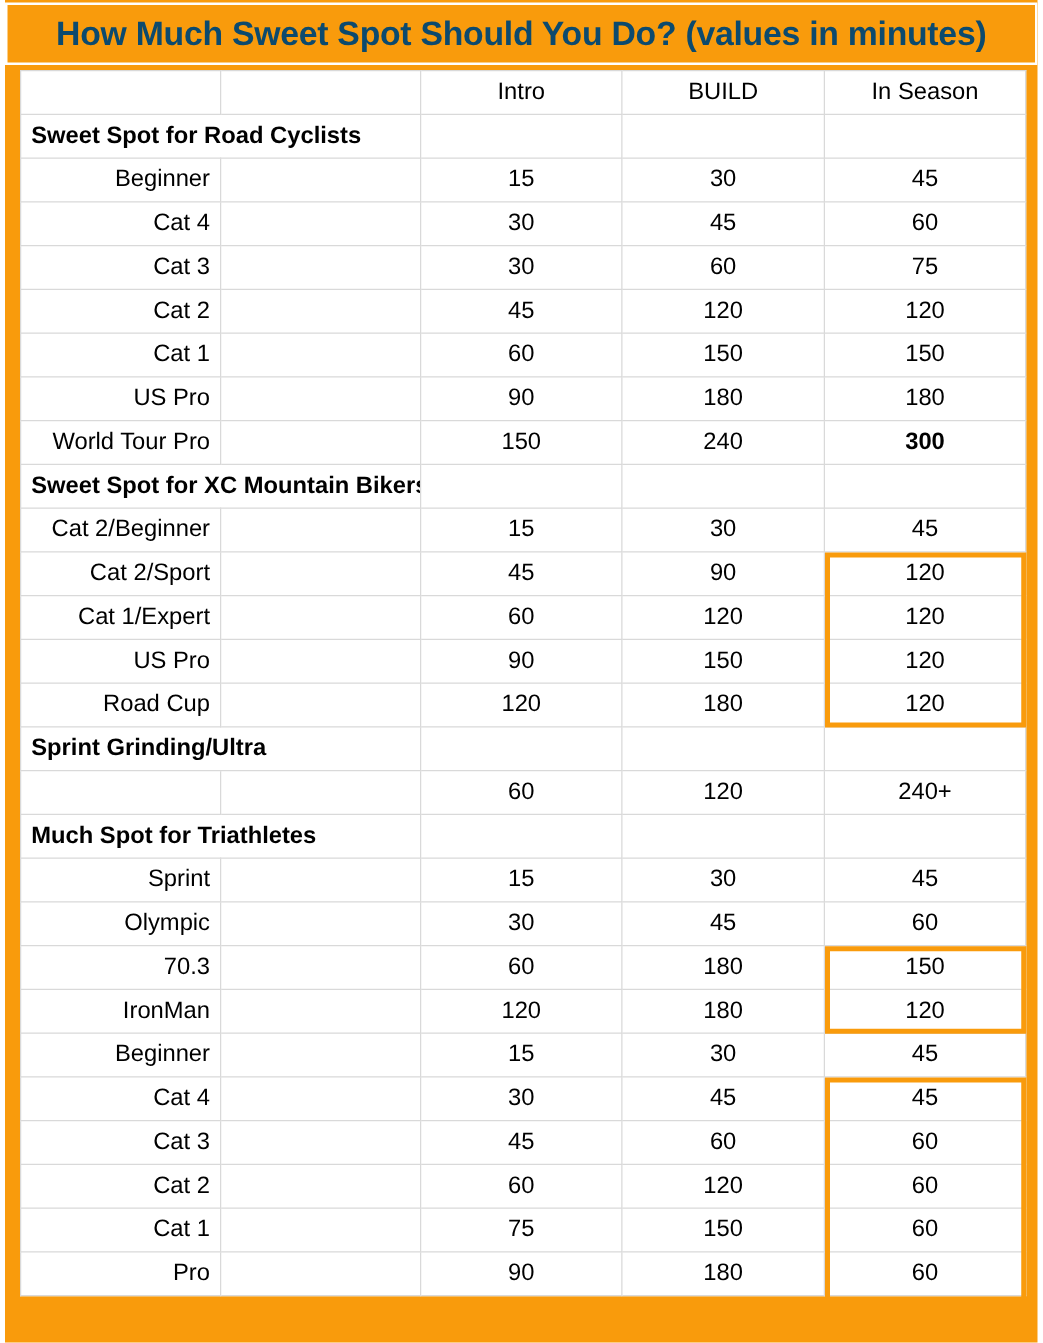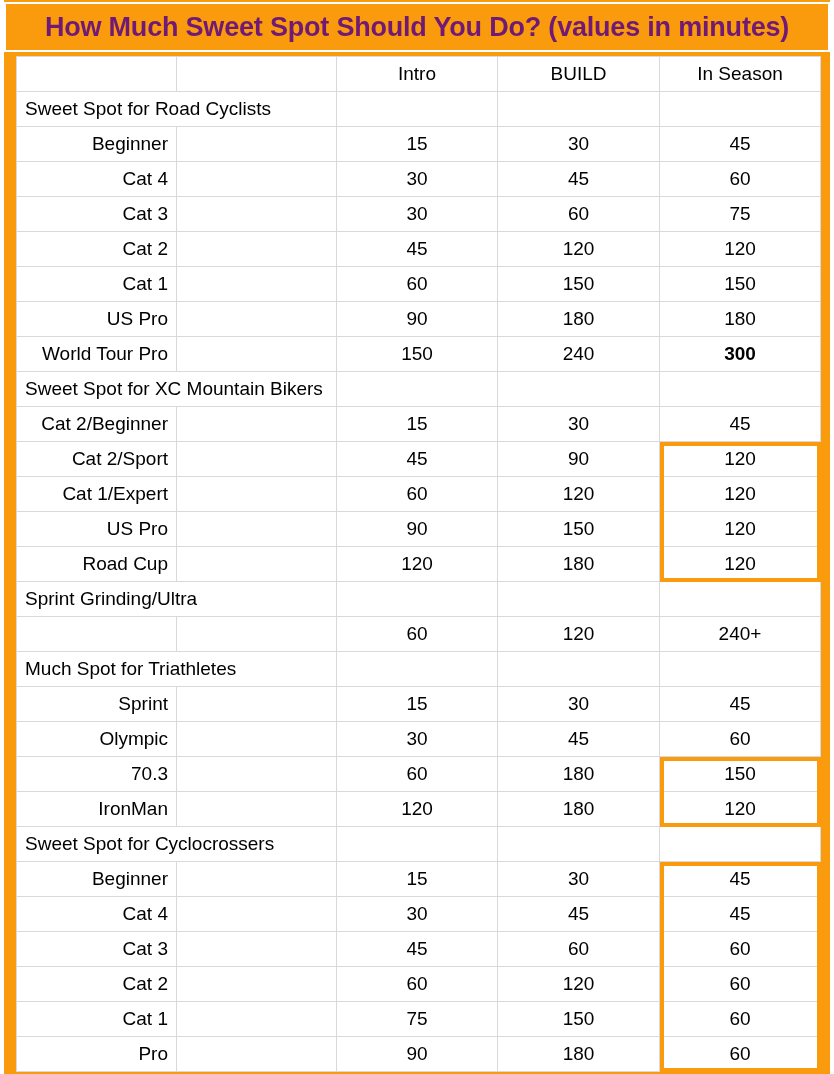--- a/index.html
+++ b/index.html
@@ -33,21 +33,21 @@
     width: 826px;
     height: 50px;
     background: #f99b0c;
     border: 2px solid #ffffff;
     box-sizing: border-box;
     display: flex;
     align-items: center;
     justify-content: center;
   }
   #title-text {
-    color: #701a75;
+    color: #0c4a6e;
     font-size: 27px;
     font-weight: bold;
     letter-spacing: -0.2px;
     white-space: nowrap;
   }
 
   
   #sheet {
     position: absolute;
     left: 16px;
@@ -86,21 +86,21 @@
   td.blank { }
   td.num {
     text-align: center;
   }
   td.head {
     text-align: center;
     font-size: 20px;
   }
   td.section {
     color: #f99b0c;
-    font-weight: normal;
+    font-weight: bold;
     font-size: 19px;
     text-align: left;
     padding-left: 6px;
   }
   td.filled {
     background: #f99b0c;
     color: #ffffff;
     font-weight: bold;
     text-align: center;
   }
@@ -276,26 +276,20 @@
           <td class="num">150</td>
         </tr>
         <tr>
           <td class="label">IronMan</td>
           <td class="blank">&nbsp;</td>
           <td class="num">120</td>
           <td class="num">180</td>
           <td class="num">120</td>
         </tr>
         <tr>
-          <td class="section" colspan="2">Sweet Spot for Cyclocrossers</td>
-          <td class="num">&nbsp;</td>
-          <td class="num">&nbsp;</td>
-          <td class="num">&nbsp;</td>
-        </tr>
-        <tr>
           <td class="label">Beginner</td>
           <td class="blank">&nbsp;</td>
           <td class="num">15</td>
           <td class="num">30</td>
           <td class="num">45</td>
         </tr>
         <tr>
           <td class="label">Cat 4</td>
           <td class="blank">&nbsp;</td>
           <td class="num">30</td>

